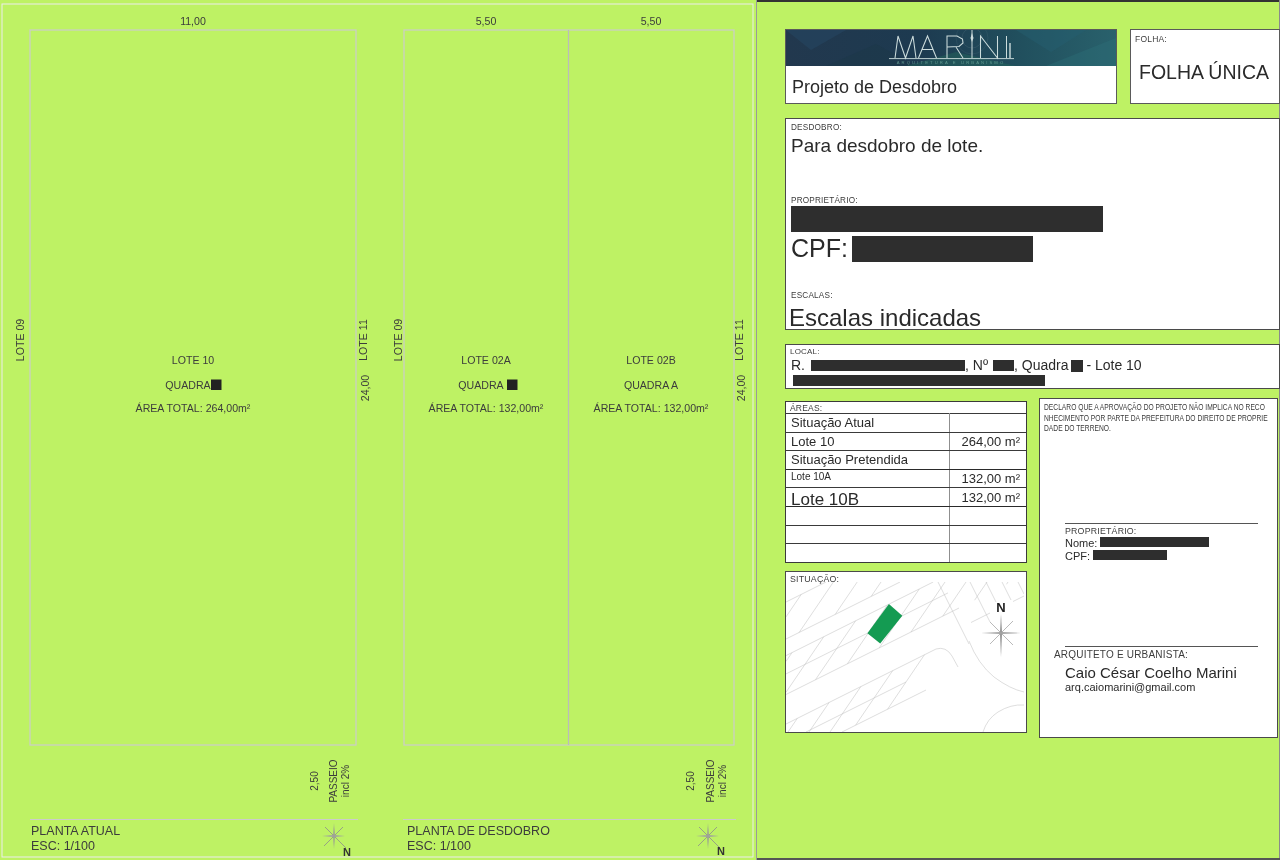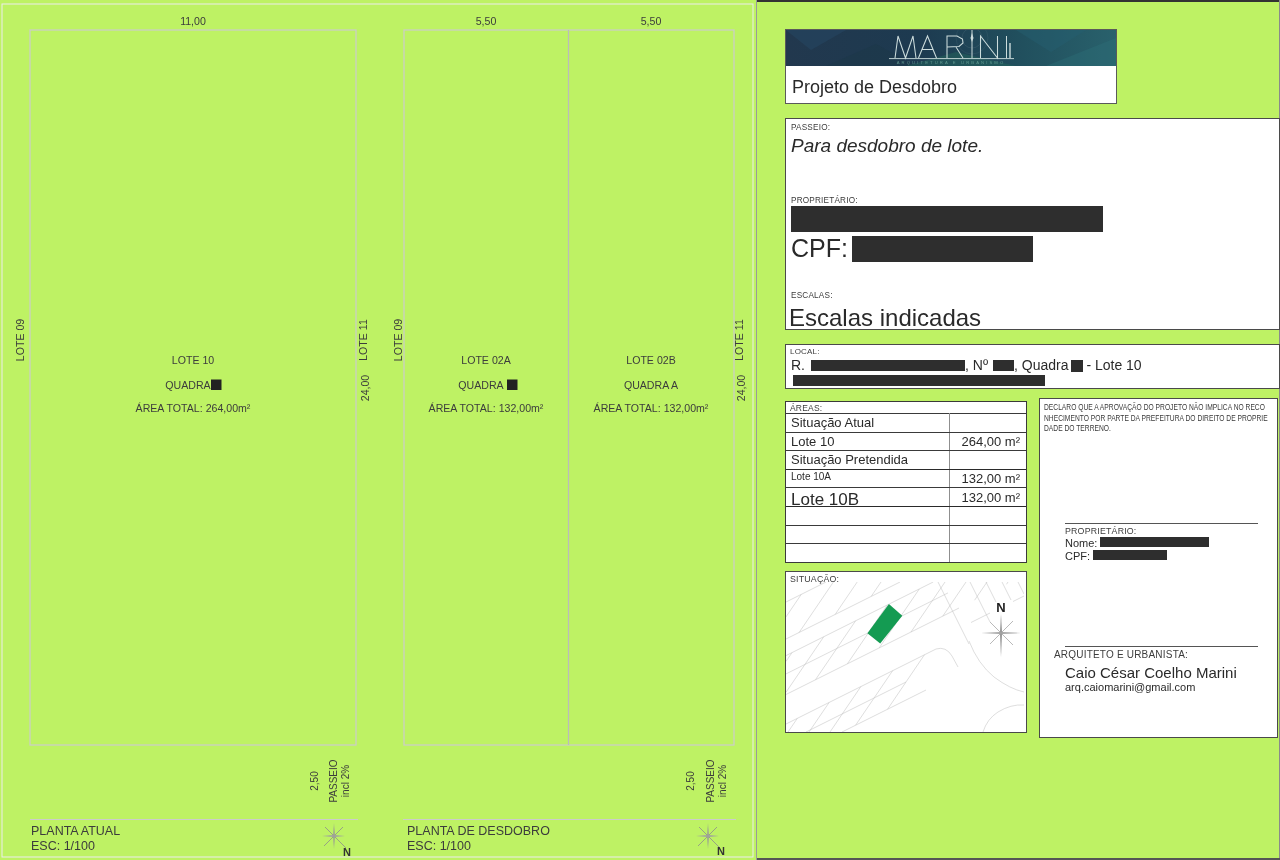--- a/index.html
+++ b/index.html
@@ -148,25 +148,30 @@
 
       <path d="M224,28 L224,13" stroke-width="1.4"></path>
     </g>
     <line x1="103" y1="28.6" x2="228" y2="28.6" stroke="#cfe0df" stroke-width="0.9"></line>
     <text x="165" y="34.3" font-size="4.2" fill="#78b3a4" text-anchor="middle" letter-spacing="2.1" opacity="0.7">ARQUITETURA E URBANISMO</text>
   </svg>
 
   <div class="abs" style="left:6px;top:47px;font-size:18px;color:#2a2a2a;">Projeto de Desdobro</div>
 </div>
 
+<div class="box" style="left:1130px;top:29px;width:148px;height:73px;border-color:#5a5a5a">
+  <div class="lbl" style="left:4px;top:4px;font-size:8.5px">FOLHA:</div>
+
+  <div class="abs" style="left:0;top:31px;width:146px;text-align:center;font-size:19.5px;color:#2a2a2a;">FOLHA ÚNICA</div>
+</div>
 
 <div class="box" style="left:785px;top:118px;width:493px;height:210px;border-color:#4a4a4a">
-  <div class="lbl" style="left:5px;top:4px;font-size:8.2px">PASSEIO:</div>
-
-  <div class="abs" style="left:5px;top:16px;font-size:19px;color:#2a2a2a;font-style:italic;">Para desdobro de lote.</div>
+  <div class="lbl" style="left:5px;top:4px;font-size:8.2px">DESDOBRO:</div>
+
+  <div class="abs" style="left:5px;top:16px;font-size:19px;color:#2a2a2a;">Para desdobro de lote.</div>
   <div class="lbl" style="left:5px;top:77px;font-size:8.2px">PROPRIETÁRIO:</div>
 
   <div class="bar" style="left:4.5px;top:87px;width:312px;height:26px"></div>
 
   <div class="abs" style="left:5px;top:115px;font-size:25px;color:#2a2a2a;">CPF:</div>
 
   <div class="bar" style="left:66px;top:117px;width:181px;height:26px"></div>
   <div class="lbl" style="left:5px;top:172px;font-size:8.2px">ESCALAS:</div>
 
   <div class="abs" style="left:3px;top:185px;font-size:24px;color:#2a2a2a;">Escalas indicadas</div>

